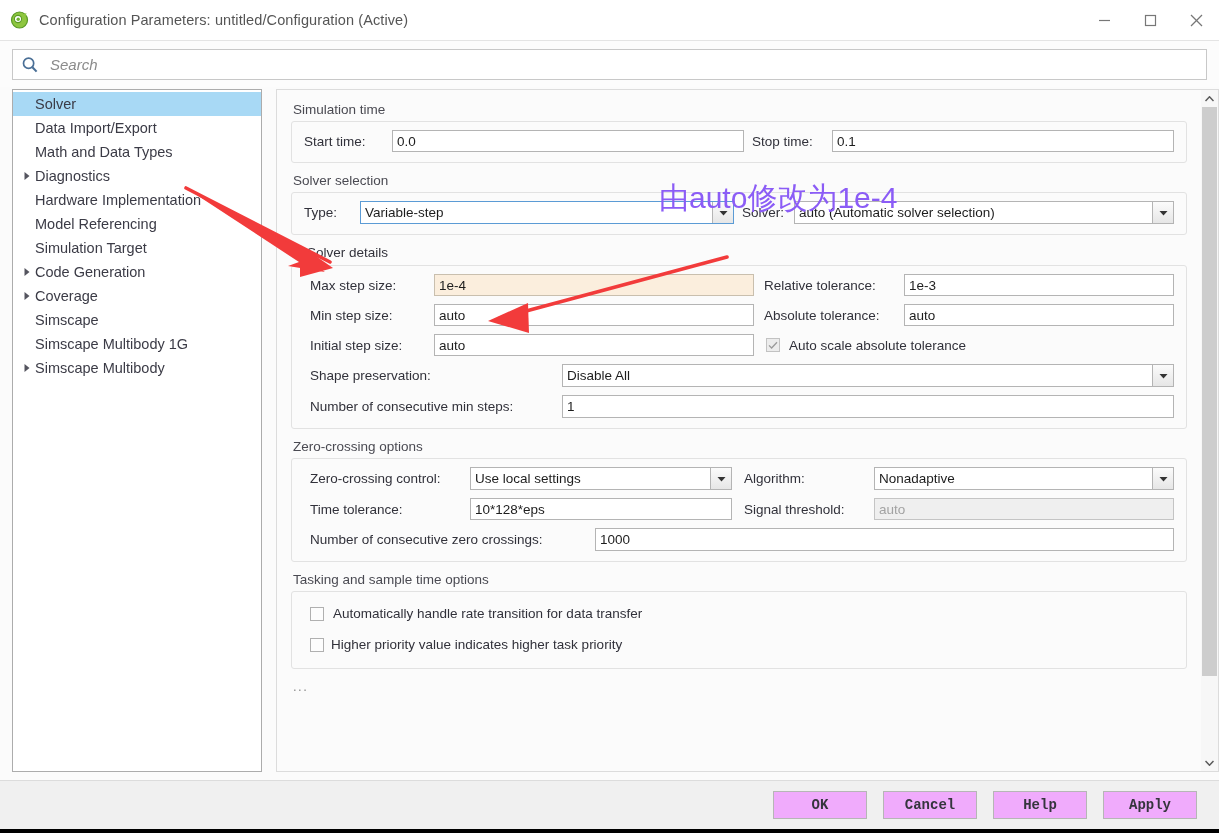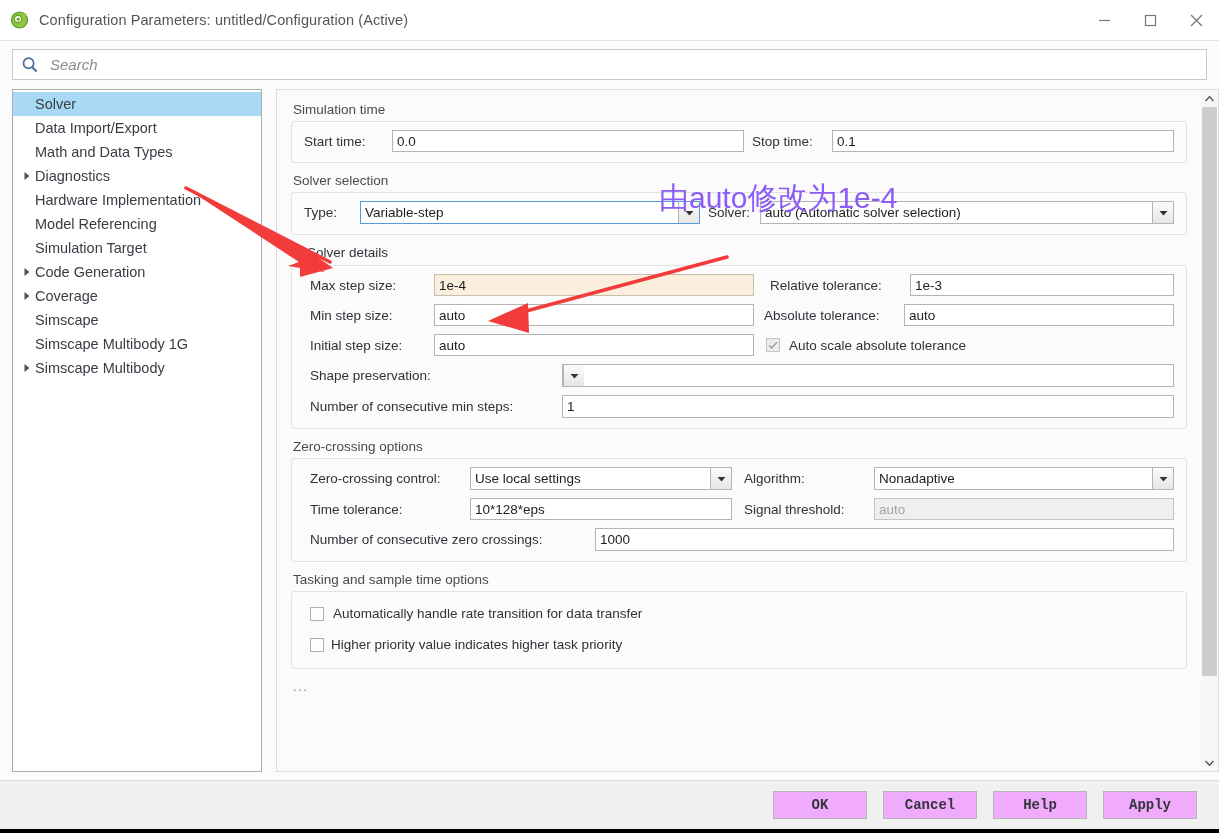--- a/index.html
+++ b/index.html
@@ -462,21 +462,21 @@
             <span class="field" style="width:352px">0.0</span>
             <span class="lbl" style="margin-left:8px; width:80px">Stop time:</span>
             <span class="field" style="flex:1 1 auto">0.1</span>
           </div>
         </div>
 
         <div class="grouplabel">Solver selection</div>
         <div class="groupbox">
           <div class="row">
             <span class="lbl" style="width:56px">Type:</span>
-            <span class="combo focused" style="width:340px">
+            <span class="combo focused" style="width:374px">
               <span class="cval">Variable-step</span>
               <span class="carrow">
                 <svg width="9" height="6" viewBox="0 0 9 6">
                     <path d="M0.5 1 L8.5 1 L4.5 5.5 Z" fill="#333"></path>
                   </svg>
               </span>
             </span>
             <span class="lbl" style="margin-left:8px; width:52px">Solver:</span>
             <span class="combo" style="flex:1 1 auto">
               <span class="cval">auto (Automatic solver selection)</span>
@@ -495,21 +495,21 @@
                 <path d="M0.5 1.5 L8.5 1.5 L4.5 6 Z" fill="#3a3a44"></path>
               </svg>
           </span>
           <span>Solver details</span>
         </div>
 
         <div class="groupbox" style="padding-left:18px">
           <div class="row">
             <span class="lbl" style="width:124px">Max step size:</span>
             <span class="field modified" style="width:320px">1e-4</span>
-            <span class="lbl" style="margin-left:16px; width:140px">Relative tolerance:</span>
+            <span class="lbl" style="margin-left:10px; width:140px">Relative tolerance:</span>
             <span class="field" style="flex:1 1 auto">1e-3</span>
           </div>
           <div class="row">
             <span class="lbl" style="width:124px">Min step size:</span>
             <span class="field" style="width:320px">auto</span>
             <span class="lbl" style="margin-left:10px; width:140px">Absolute tolerance:</span>
             <span class="field" style="flex:1 1 auto">auto</span>
           </div>
           <div class="row">
             <span class="lbl" style="width:124px">Initial step size:</span>
@@ -517,20 +517,21 @@
             <span class="cb checked-disabled" style="margin-left:12px">
               <svg width="10" height="9" viewBox="0 0 10 9">
                 <path d="M1 4.4 L3.6 7 L9 1.2" fill="none" stroke="#9a9a9a" stroke-width="1.3"></path>
               </svg>
             </span>
             <span class="lbl" style="margin-left:9px">Auto scale absolute tolerance</span>
           </div>
           <div class="row">
             <span class="lbl" style="width:252px">Shape preservation:</span>
             <span class="combo" style="flex:1 1 auto">
+              <span class="cval">Disable All</span>
               <span class="carrow">
                 <svg width="9" height="6" viewBox="0 0 9 6">
                     <path d="M0.5 1 L8.5 1 L4.5 5.5 Z" fill="#333"></path>
                   </svg>
               </span>
             </span>
           </div>
           <div class="row">
             <span class="lbl" style="width:252px">Number of consecutive min steps:</span>
             <span class="field" style="flex:1 1 auto; height:23px">1</span>

